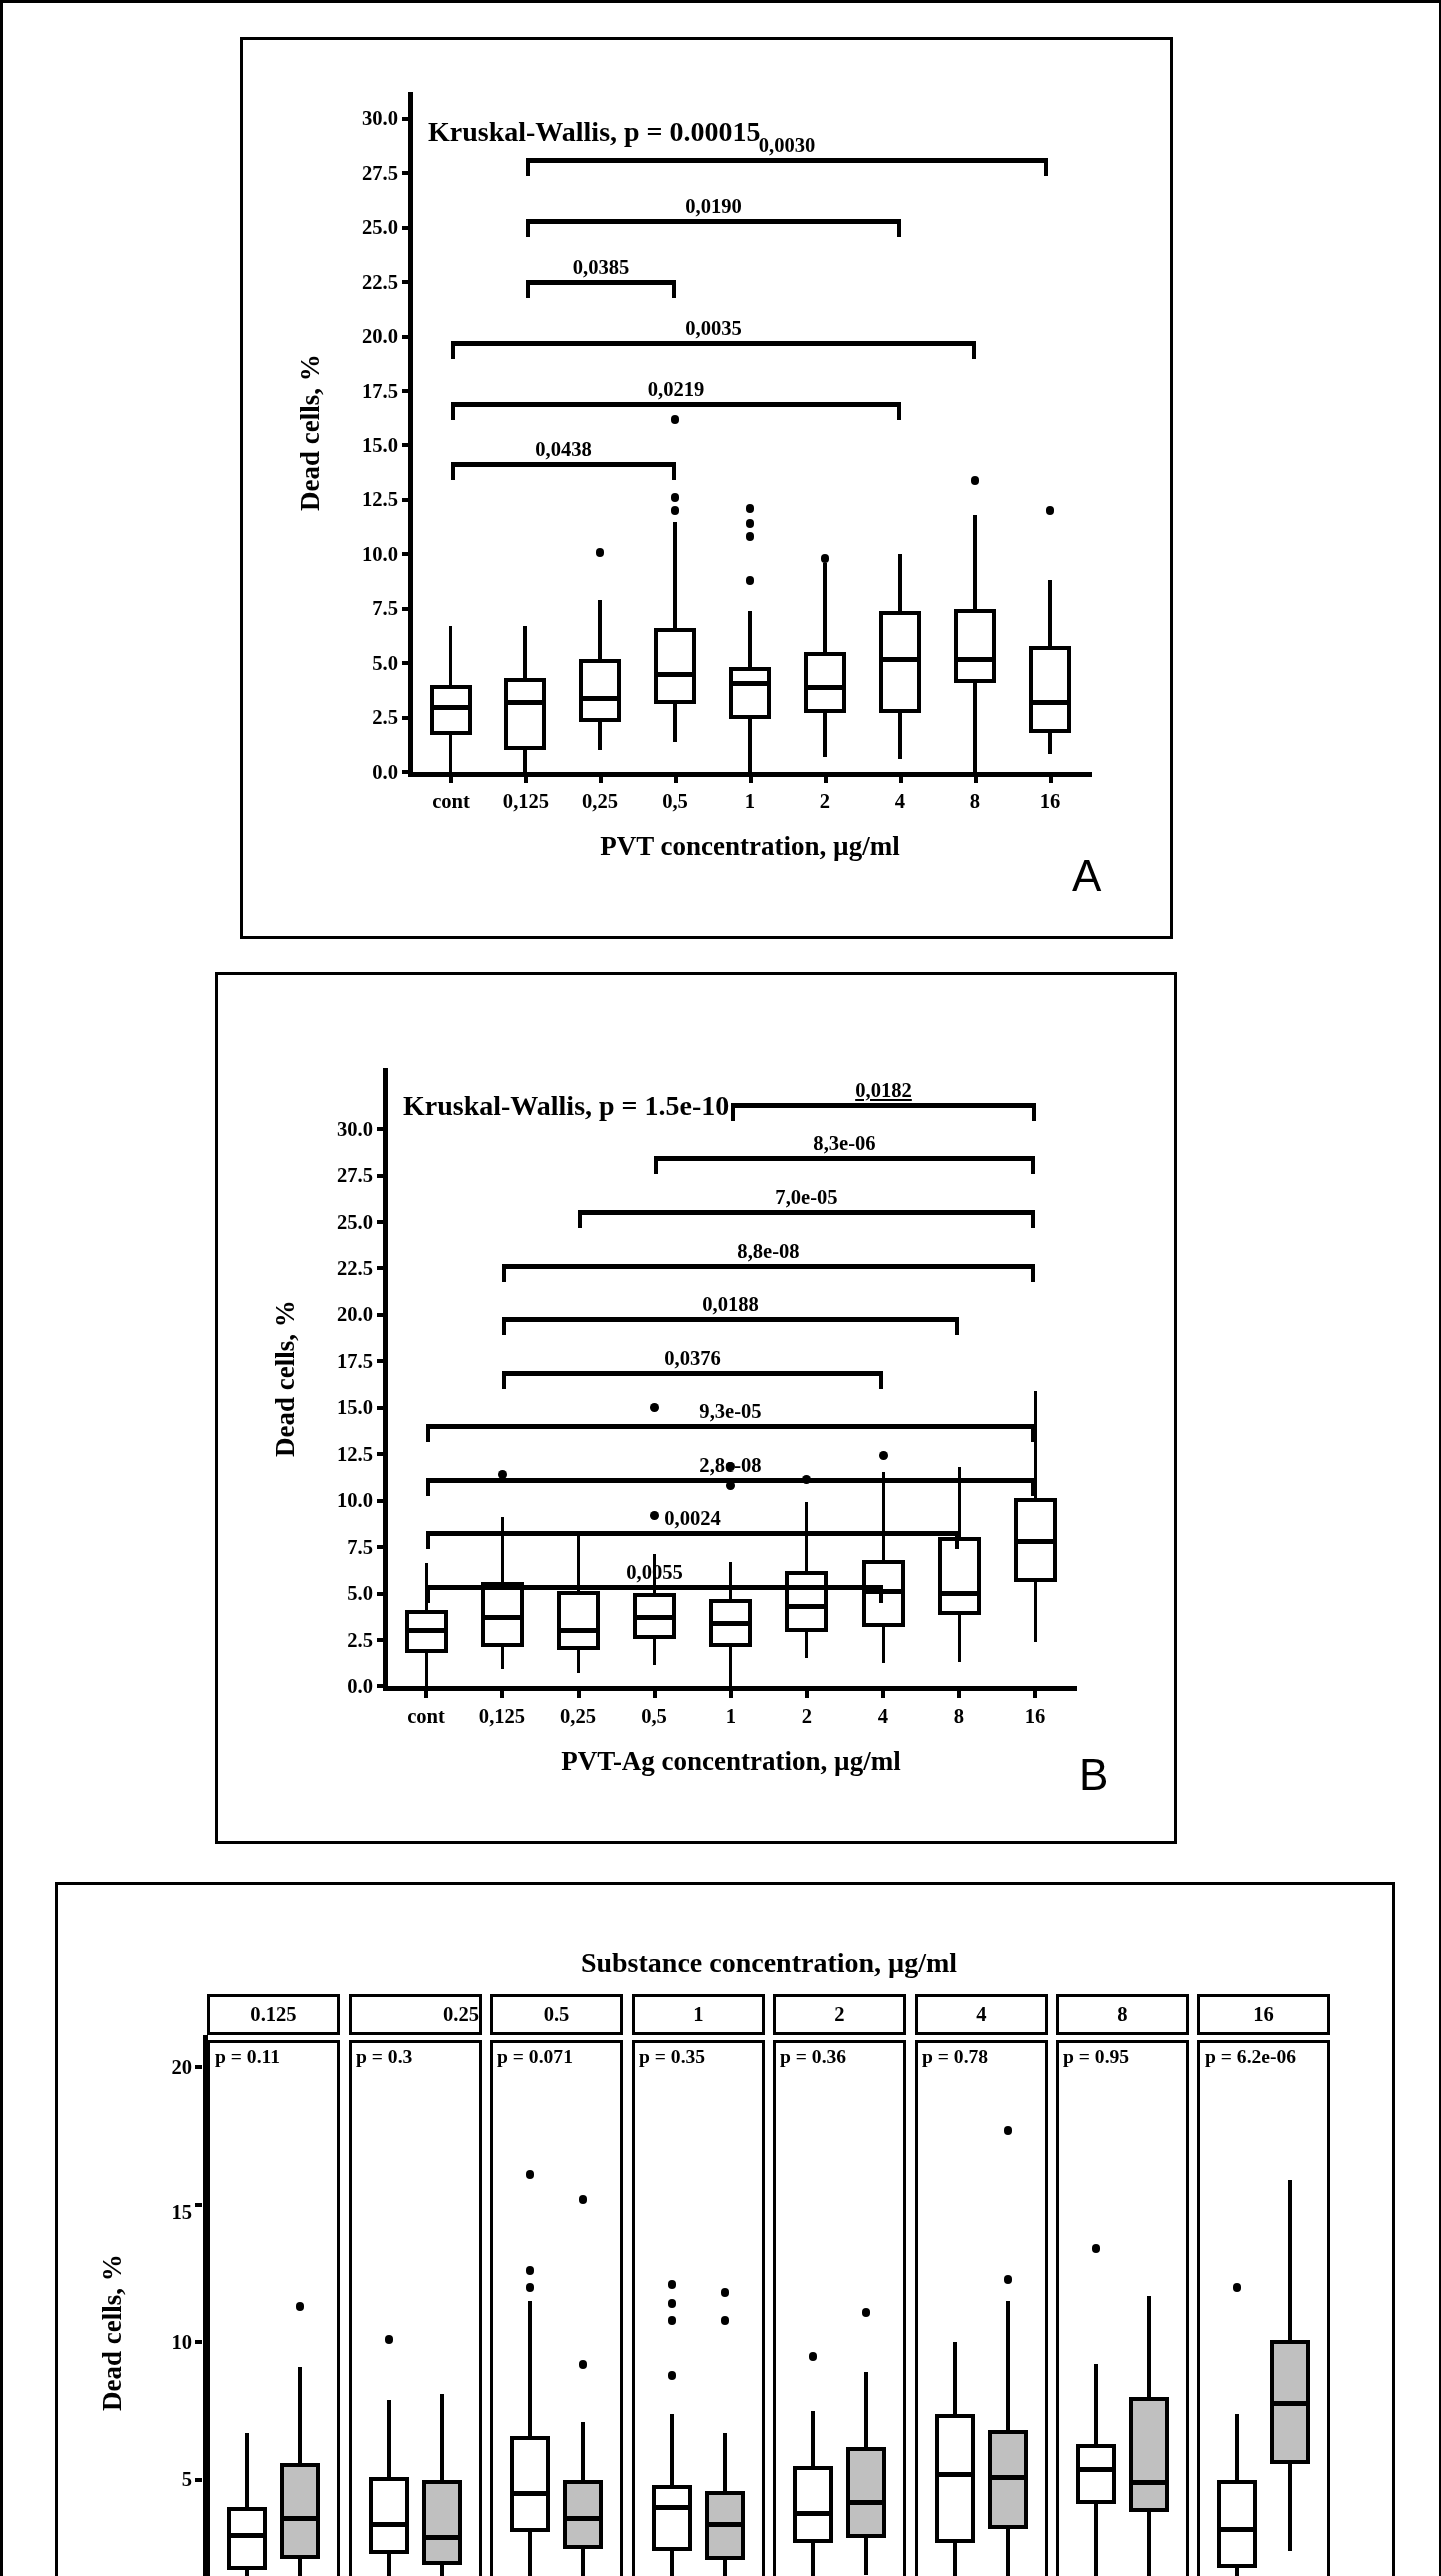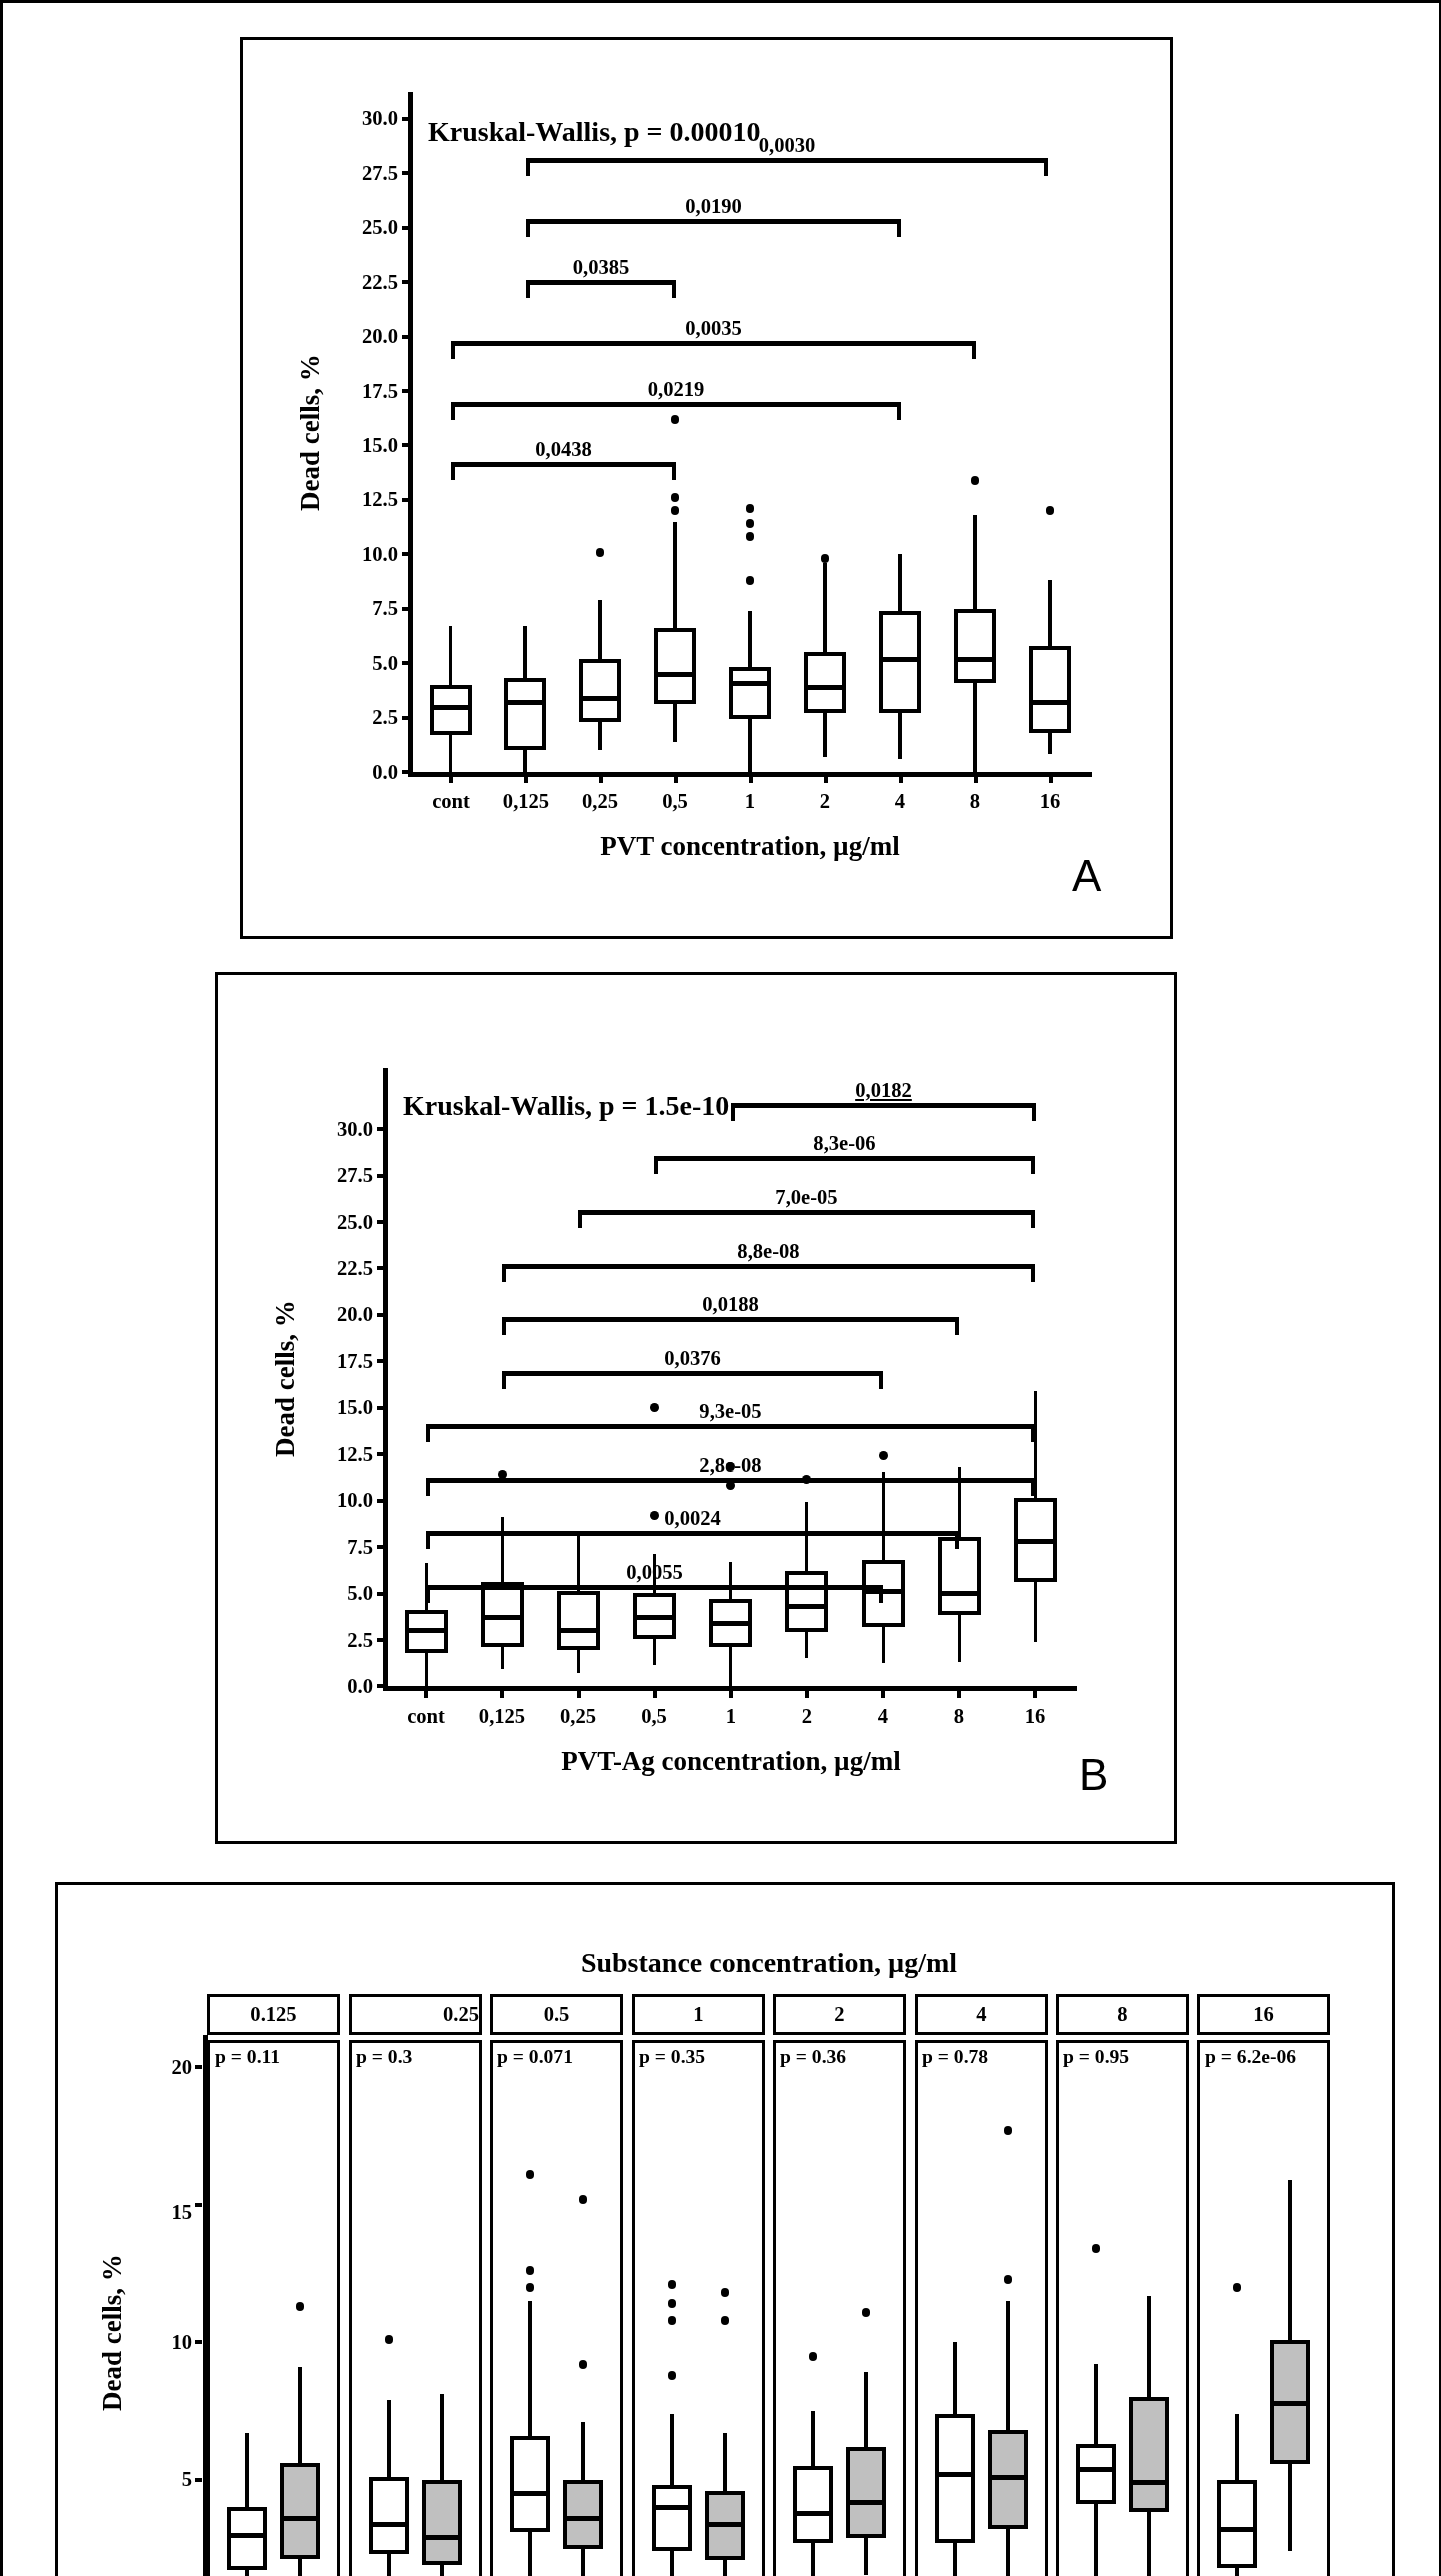--- a/index.html
+++ b/index.html
@@ -165,21 +165,21 @@
       <div class="tickh" style="left: 581px; top: 736px;"></div>
       <div class="xlab-txt" style="left: 582px; top: 750px;">2</div>
       <div class="tickh" style="left: 656px; top: 736px;"></div>
       <div class="xlab-txt" style="left: 657px; top: 750px;">4</div>
       <div class="tickh" style="left: 731px; top: 736px;"></div>
       <div class="xlab-txt" style="left: 732px; top: 750px;">8</div>
       <div class="tickh" style="left: 806px; top: 736px;"></div>
       <div class="xlab-txt" style="left: 807px; top: 750px;">16</div>
       <div class="axis-title" style="left: 507px; top: 791px; transform: translateX(-50%);">PVT concentration, µg/ml</div>
       <div class="axis-title vert" style="left: 52px; top: 471px;">Dead cells, %</div>
-      <div class="kw-text" style="left: 185px; top: 76px;">Kruskal-Wallis, p = 0.00010</div>
+      <div class="kw-text" style="left: 185px; top: 76px;">Kruskal-Wallis, p = 0.00015</div>
       <div class="brk" style="left: 283px; width: 522px; top: 118px; height: 23px;">
         <div class="bar"></div>
         <div class="lft"></div>
         <div class="rgt"></div>
         <div class="lbl" style="bottom: 24px;">0,0030</div>
       </div>
       <div class="brk" style="left: 283px; width: 375px; top: 179px; height: 23px;">
         <div class="bar"></div>
         <div class="lft"></div>
         <div class="rgt"></div>

